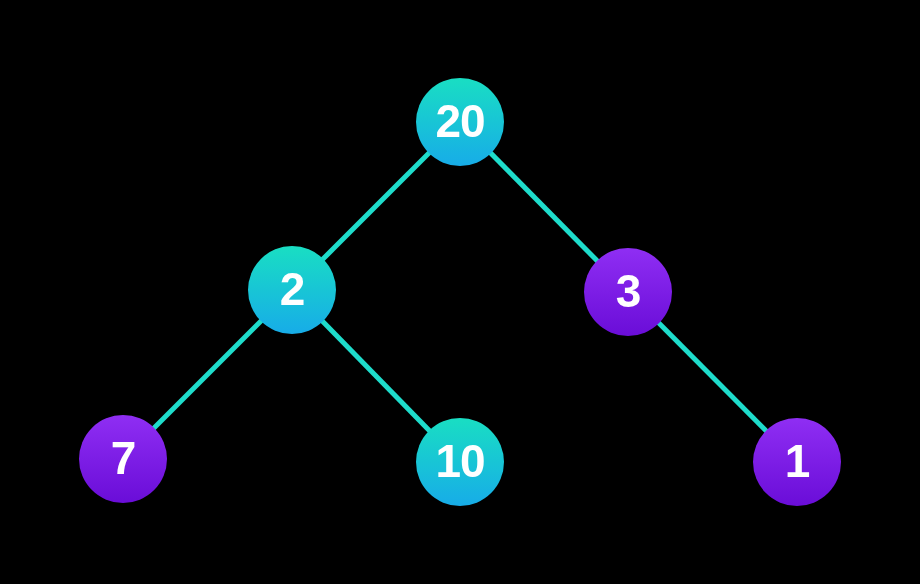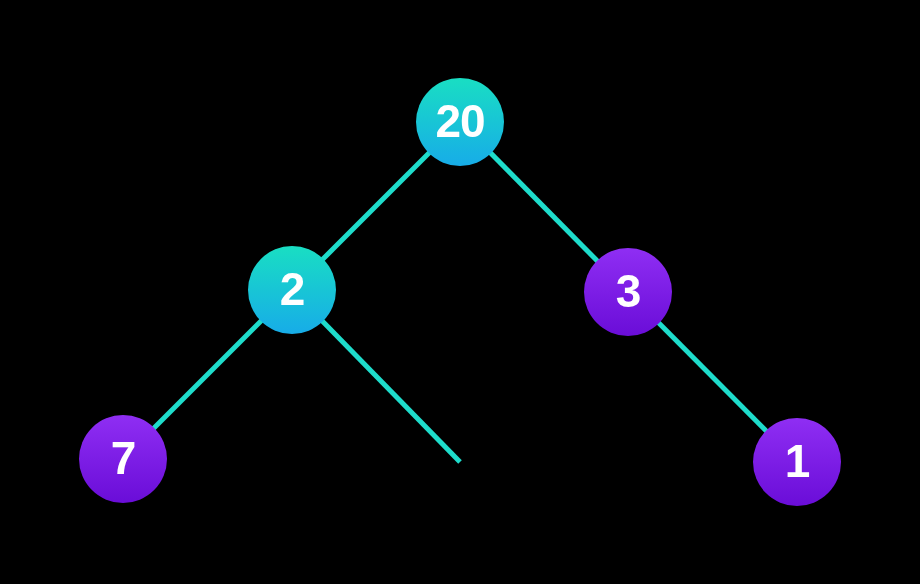--- a/index.html
+++ b/index.html
@@ -70,18 +70,21 @@
   </div>
 
   <div class="node purple" style="left:584px; top:248px;">
     <span class="value">3</span>
   </div>
 
   <div class="node purple" style="left:79px; top:415px;">
     <span class="value">7</span>
   </div>
 
+  <div class="node cyan" style="left:416px; top:418px;">
+    <span class="value">10</span>
+  </div>
 
   <div class="node purple" style="left:753px; top:418px;">
     <span class="value">1</span>
   </div>
 
 </div>
 
 </body></html>

